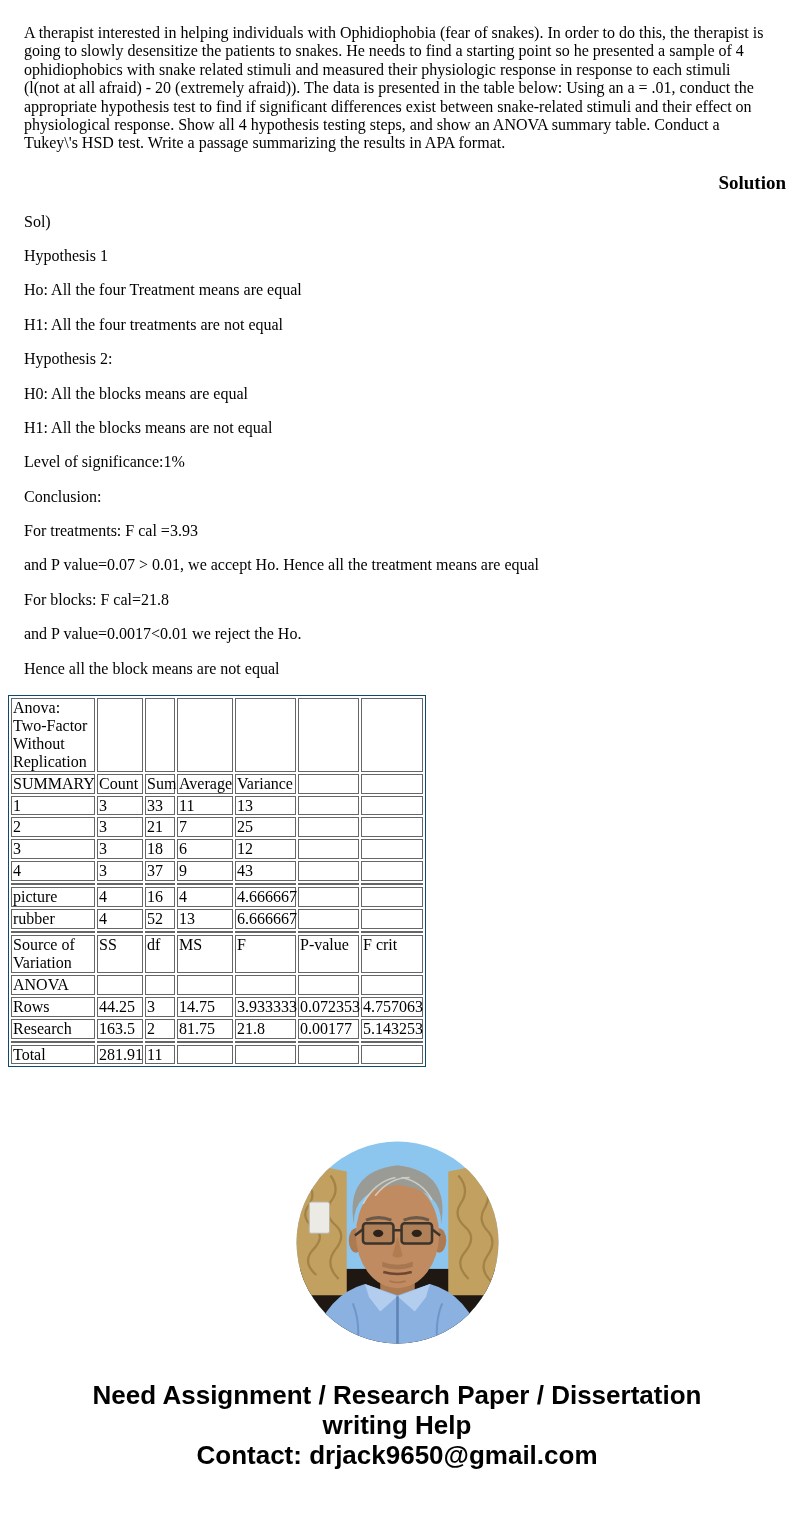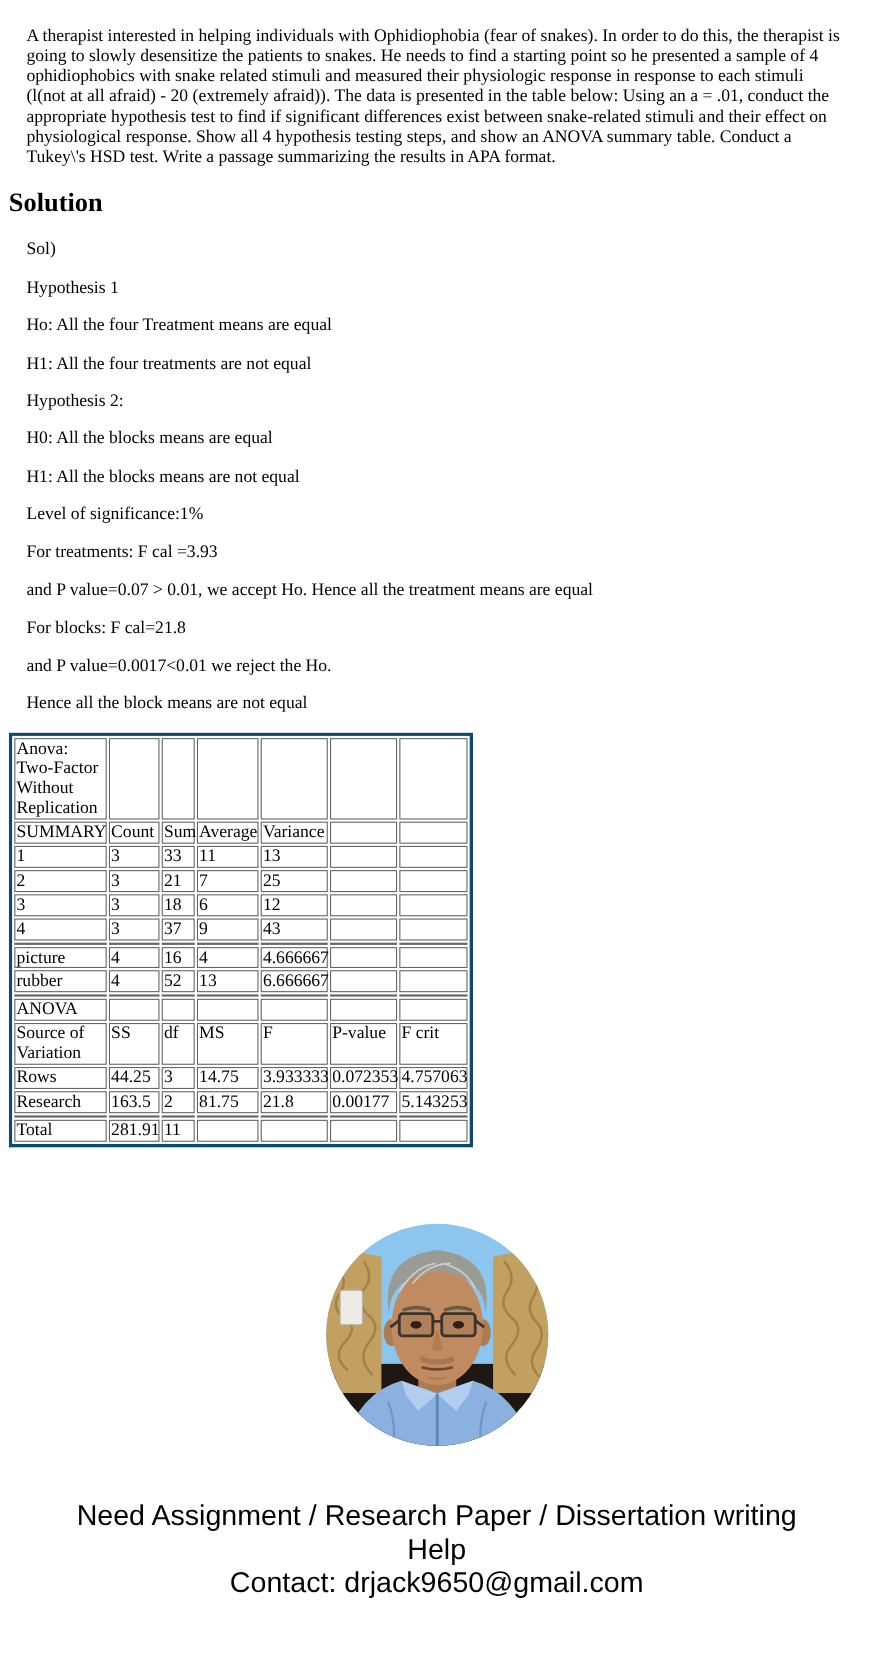--- a/index.html
+++ b/index.html
@@ -6,34 +6,35 @@
   body {
     margin: 8px;
     width: 778px;
     color: #000000;
     font-family: "Liberation Serif", serif;
     font-size: 16px;
     line-height: 1.15;
   }
   p { margin: 16px 16px; }
   h3 {
-    font-size: 24px;
+    font-size: 19px;
     font-weight: bold;
     margin: 19px 0;
     font-family: "Liberation Serif", serif;
+    text-align: right;
   }
   .table-clip {
     height: 417px;
     overflow: hidden;
     margin-top: 17px;
   }
   table.anova {
     border-collapse: separate;
     border-spacing: 2px;
-    border: 3px solid #0c4a6e;
+    border: 1px solid #0c4a6e;
     table-layout: fixed;
     width: 418px;
     font-size: 16px;
   }
   table.anova td {
     border: 1px solid #666666;
     padding: 0 1px;
     line-height: 1.12;
     vertical-align: top;
     white-space: nowrap;
@@ -48,25 +49,25 @@
   }
   .avatar {
     display: inline-block;
     width: 203px;
     height: 203px;
     vertical-align: top;
   }
   .footer {
     text-align: center;
     font-family: "Liberation Sans", sans-serif;
-    font-weight: normal;
+    font-weight: bold;
     font-size: 26px;
     line-height: 1.16;
     max-width: 700px;
-    margin: 47px auto 20px;
+    margin: 36px auto 20px;
     color: #000000;
   }
 </style>
 </head>
 <body>
 
 <div>
 
   <p>A therapist interested in helping individuals with Ophidiophobia (fear of snakes). In order to do this, the therapist is going to slowly desensitize the patients to snakes. He needs to find a starting point so he presented a sample of 4 ophidiophobics with snake related stimuli and measured their physiologic response in response to each stimuli (l(not at all afraid) - 20 (extremely afraid)). The data is presented in the table below: Using an a = .01, conduct the appropriate hypothesis test to find if significant differences exist between snake-related stimuli and their effect on physiological response. Show all 4 hypothesis testing steps, and show an ANOVA summary table. Conduct a Tukey\'s HSD test. Write a passage summarizing the results in APA format.</p>
 
@@ -74,20 +75,21 @@
 
   <div id="solution-lines">
       <p>Sol)</p>
       <p>Hypothesis 1</p>
       <p>Ho: All the four Treatment means are equal</p>
       <p>H1: All the four treatments are not equal</p>
       <p>Hypothesis 2:</p>
       <p>H0: All the blocks means are equal</p>
       <p>H1: All the blocks means are not equal</p>
       <p>Level of significance:1%</p>
+      <p>Conclusion:</p>
       <p>For treatments: F cal =3.93</p>
       <p>and P value=0.07 &gt; 0.01, we accept Ho. Hence all the treatment means are equal</p>
       <p>For blocks: F cal=21.8</p>
       <p>and P value=0.0017&lt;0.01 we reject the Ho.</p>
       <p>Hence all the block means are not equal</p>
     </div>
 
   <div class="table-clip">
     <table class="anova">
       <colgroup id="anova-colgroup">
@@ -184,36 +186,36 @@
           <tr class="spacer">
             <td></td>
             <td></td>
             <td></td>
             <td></td>
             <td></td>
             <td></td>
             <td></td>
           </tr>
           <tr>
-            <td>ANOVA</td>
-            <td></td>
-            <td></td>
-            <td></td>
-            <td></td>
-            <td></td>
-            <td></td>
-          </tr>
-          <tr>
             <td>Source of Variation</td>
             <td>SS</td>
             <td>df</td>
             <td>MS</td>
             <td>F</td>
             <td>P-value</td>
             <td>F crit</td>
+          </tr>
+          <tr>
+            <td>ANOVA</td>
+            <td></td>
+            <td></td>
+            <td></td>
+            <td></td>
+            <td></td>
+            <td></td>
           </tr>
           <tr>
             <td>Rows</td>
             <td>44.25</td>
             <td>3</td>
             <td>14.75</td>
             <td>3.933333</td>
             <td>0.072353</td>
             <td>4.757063</td>
           </tr>

